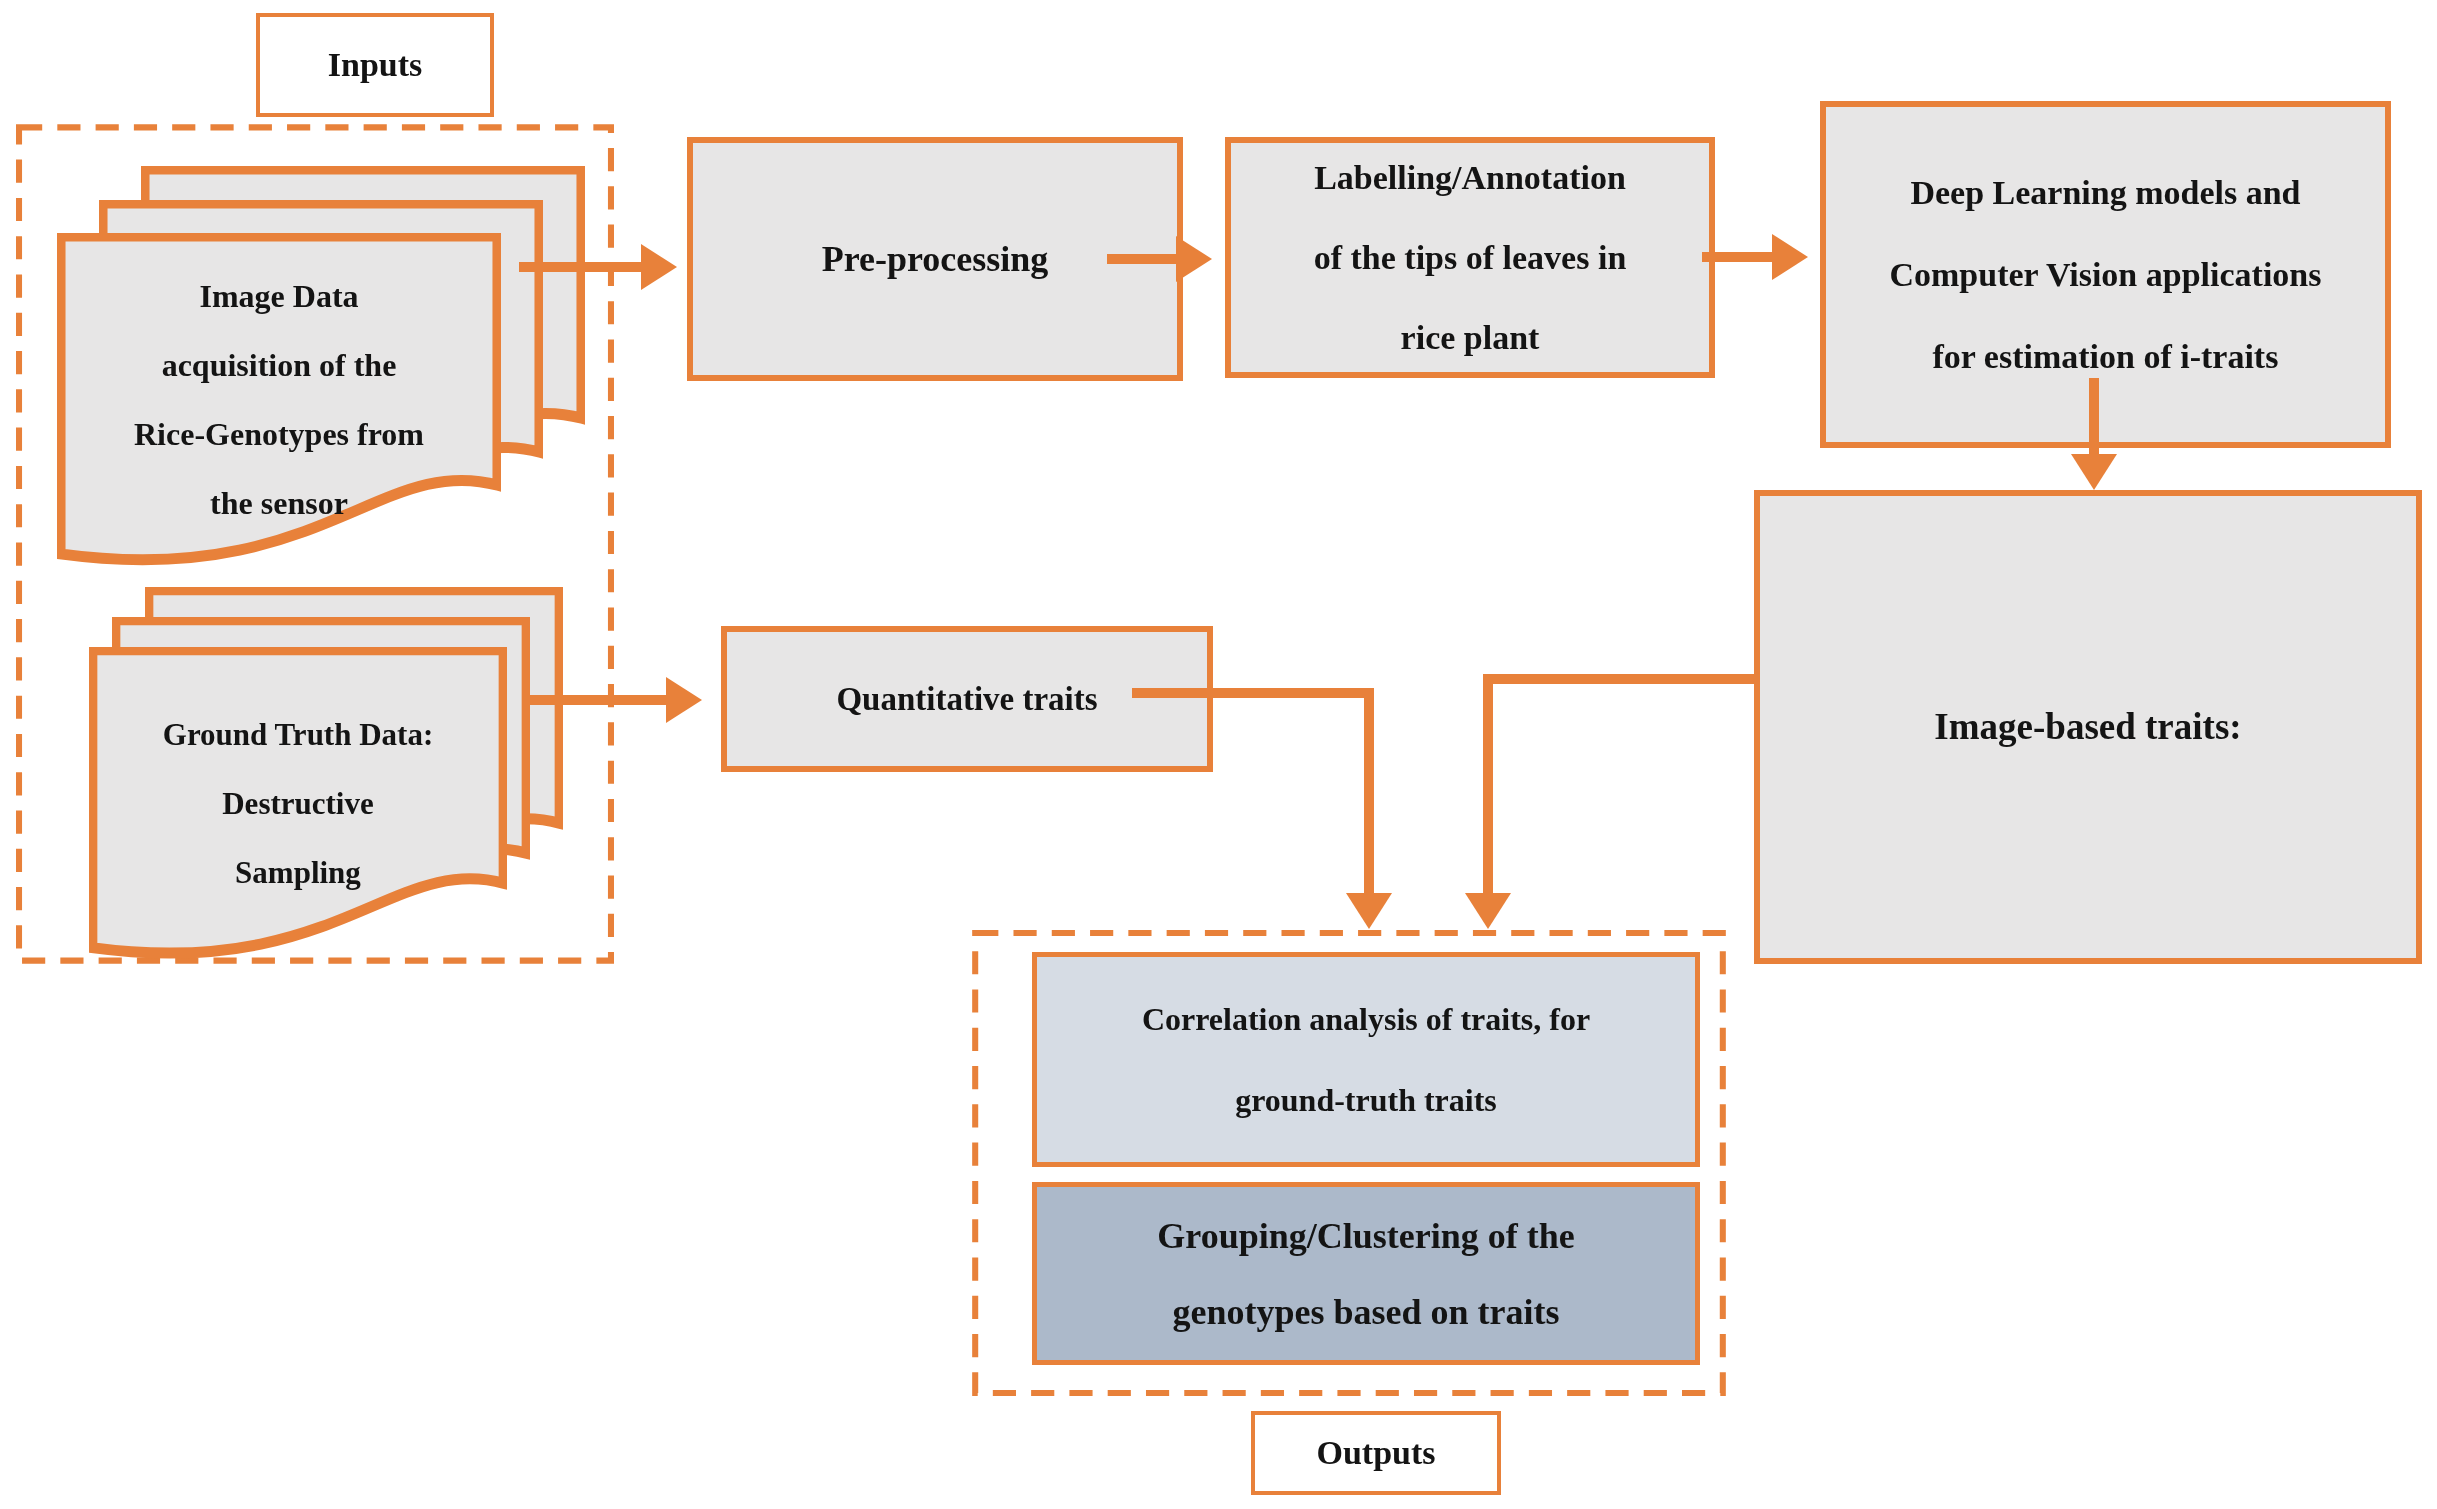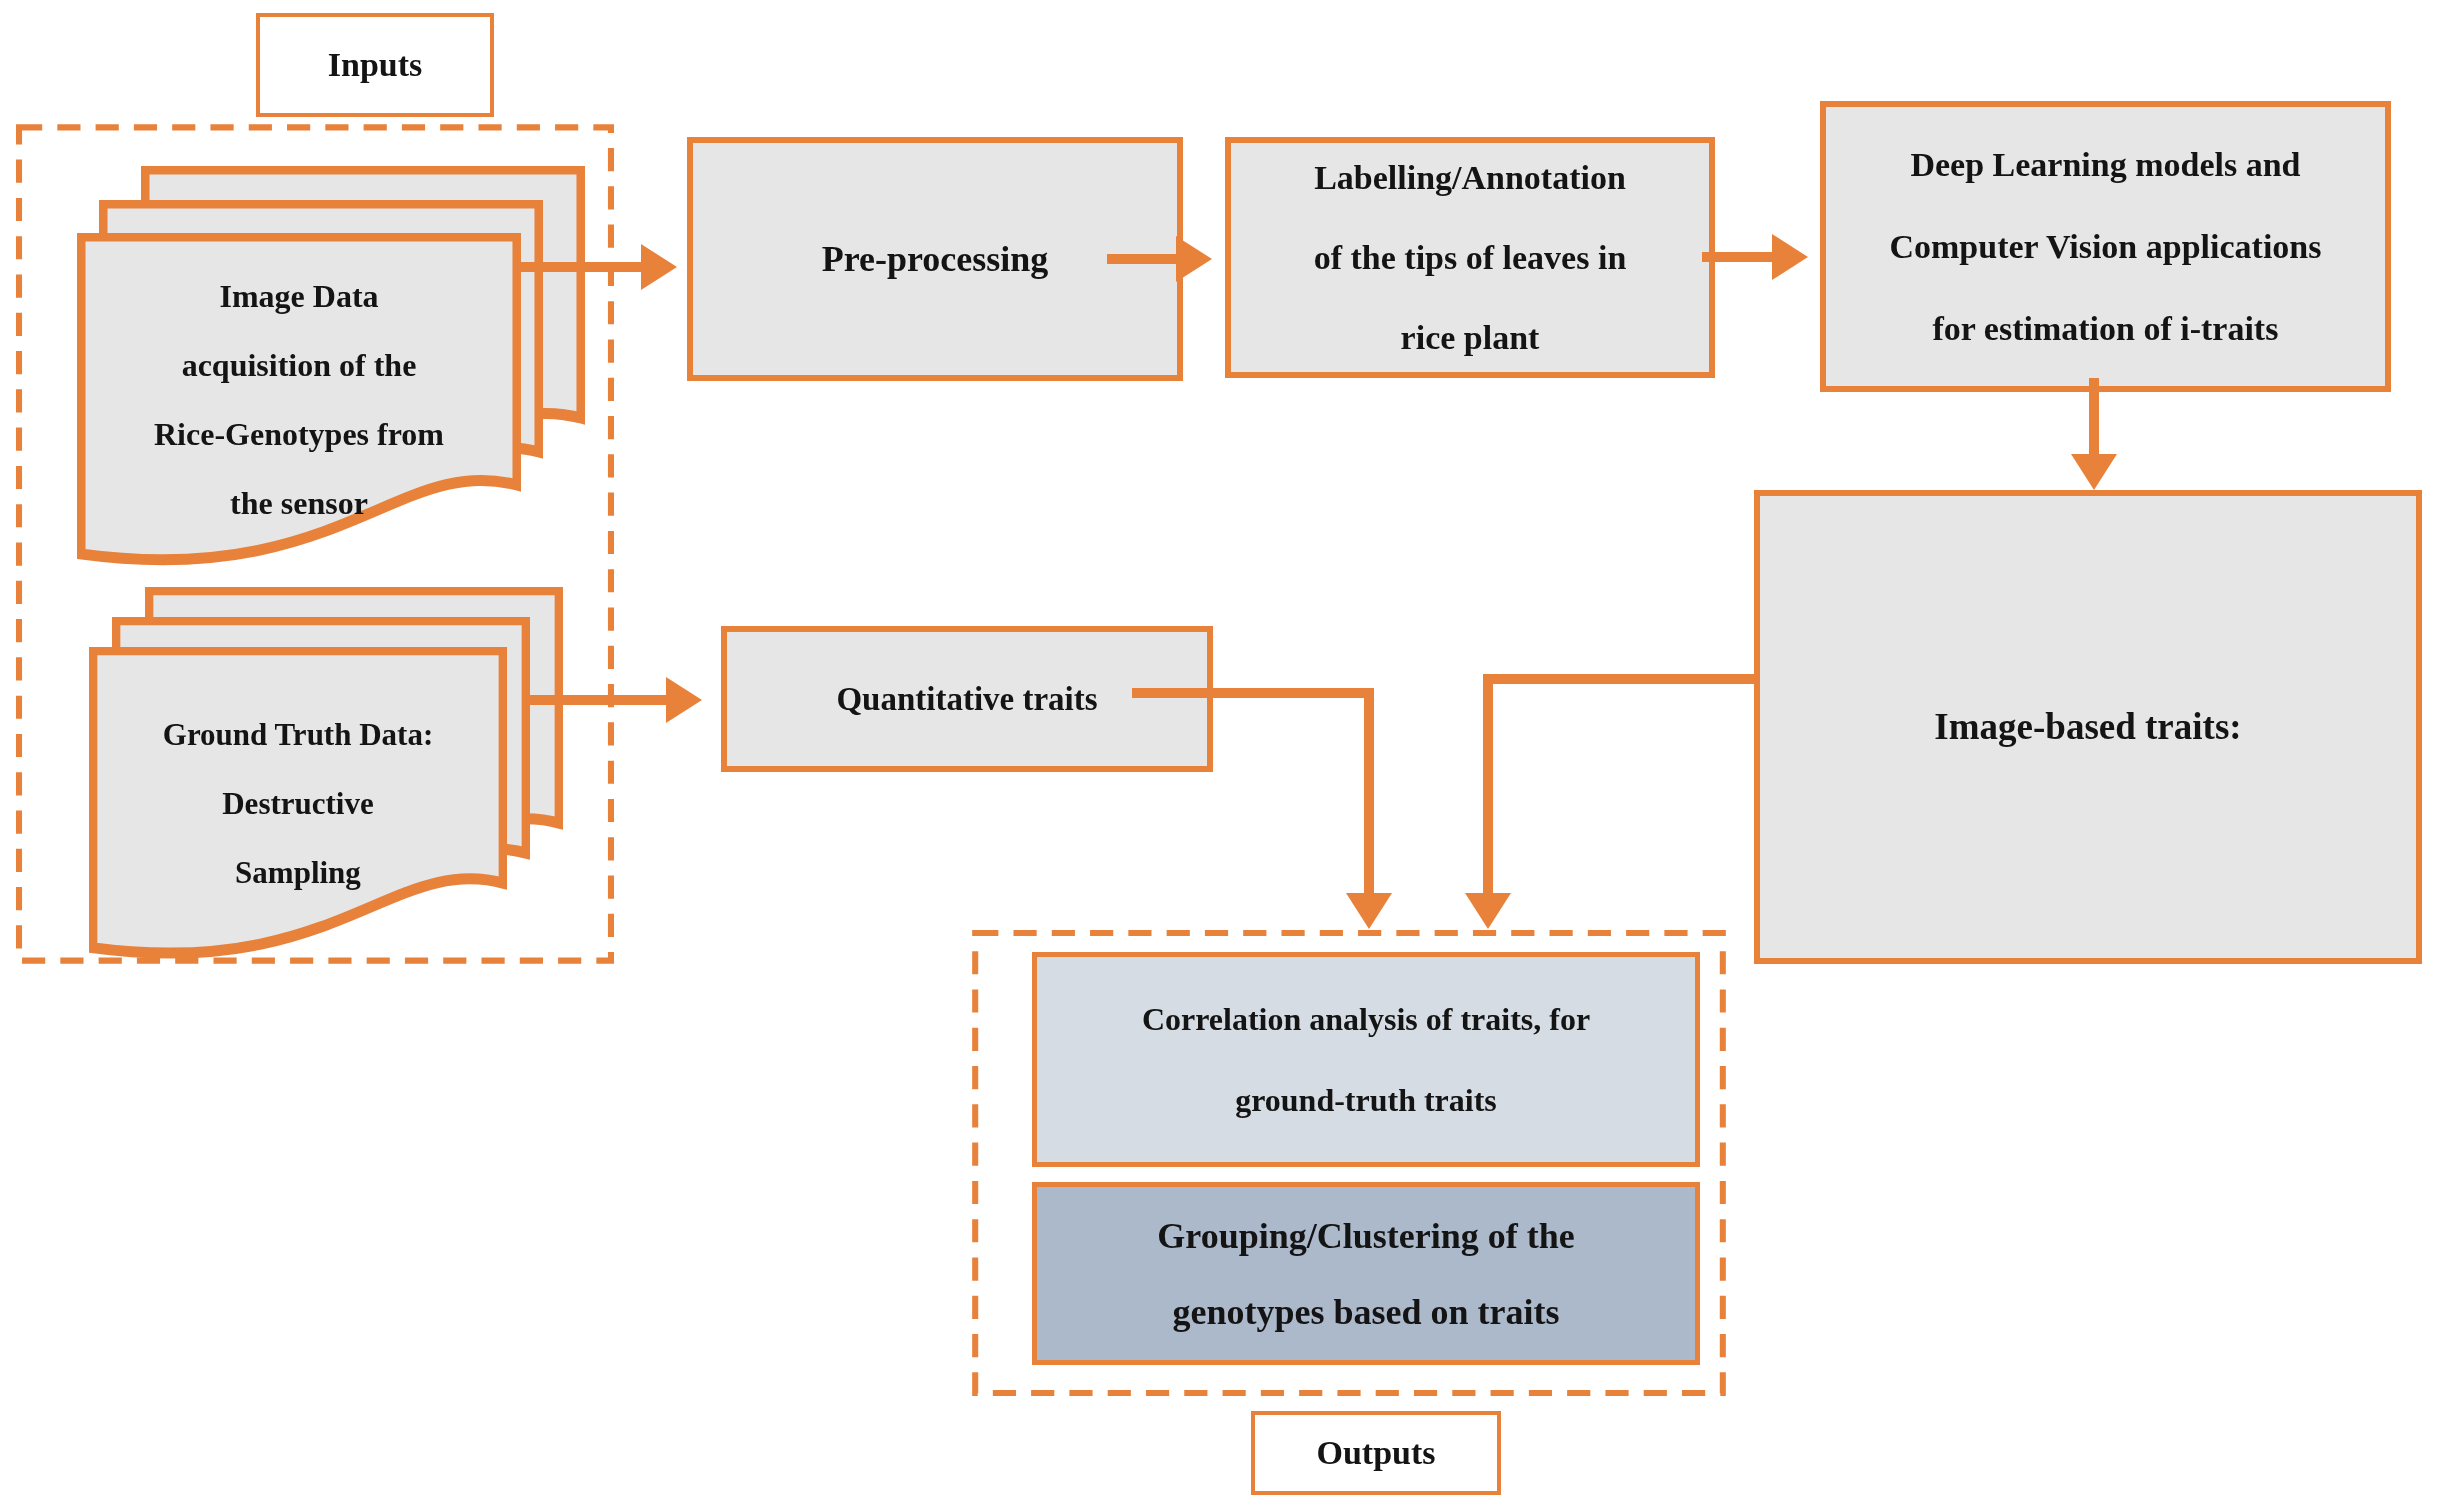--- a/index.html
+++ b/index.html
@@ -49,21 +49,21 @@
     <div class="doc" style="left:141px;top:166px;width:444px;height:333px;">
       <svg viewBox="0 0 880 660" preserveAspectRatio="none">
         <path d="M6,6 H874 V500 C640,436 520,706 6,636 Z" fill="var(--box-fill)" stroke="var(--orange)" stroke-width="11" vector-effect="non-scaling-stroke"></path>
       </svg>
     </div>
     <div class="doc" style="left:99px;top:200px;width:444px;height:333px;">
       <svg viewBox="0 0 880 660" preserveAspectRatio="none">
         <path d="M6,6 H874 V500 C640,436 520,706 6,636 Z" fill="var(--box-fill)" stroke="var(--orange)" stroke-width="11" vector-effect="non-scaling-stroke"></path>
       </svg>
     </div>
-    <div class="doc" style="left:57px;top:233px;width:444px;height:333px;margin-left:20px;">
+    <div class="doc" style="left:57px;top:233px;width:444px;height:333px;">
       <svg viewBox="0 0 880 660" preserveAspectRatio="none">
         <path d="M6,6 H874 V500 C640,436 520,706 6,636 Z" fill="var(--box-fill)" stroke="var(--orange)" stroke-width="11" vector-effect="non-scaling-stroke"></path>
       </svg>
       <div class="doc-text" style="padding-bottom:48px;">
         <div class="bold multi" style="font-size:32px;line-height:69px;">Image Data
 acquisition of the
 Rice-Genotypes from
 the sensor</div>
       </div>
     </div>
@@ -95,21 +95,21 @@
   <div class="abs graybox center" style="left:675px;top:137px;width:496px;height:244px;">
     <div class="bold" style="font-size:36px;">Pre-processing</div>
   </div>
 
   <div class="abs graybox center" style="left:1213px;top:137px;width:490px;height:241px;">
     <div class="bold multi" style="font-size:34px;line-height:80px;">Labelling/Annotation
 of the tips of leaves in
 rice plant</div>
   </div>
 
-  <div class="abs graybox center" style="left:1808px;top:101px;width:571px;height:291px;">
+  <div class="abs graybox center" style="left:1808px;top:101px;width:571px;height:347px;">
     <div class="bold multi" style="font-size:34px;line-height:82px;">Deep Learning models and
 Computer Vision applications
 for estimation of i-traits</div>
   </div>
 
   <div class="abs graybox" style="left:1754px;top:490px;width:668px;height:474px;display:flex;flex-direction:column;align-items:center;justify-content:center;text-align:center;">
     <div class="bold" style="font-size:37px;line-height:66px;">Image-based traits:</div>
   </div>
 
   <div class="abs graybox center" style="left:709px;top:626px;width:492px;height:146px;align-items:center;">

